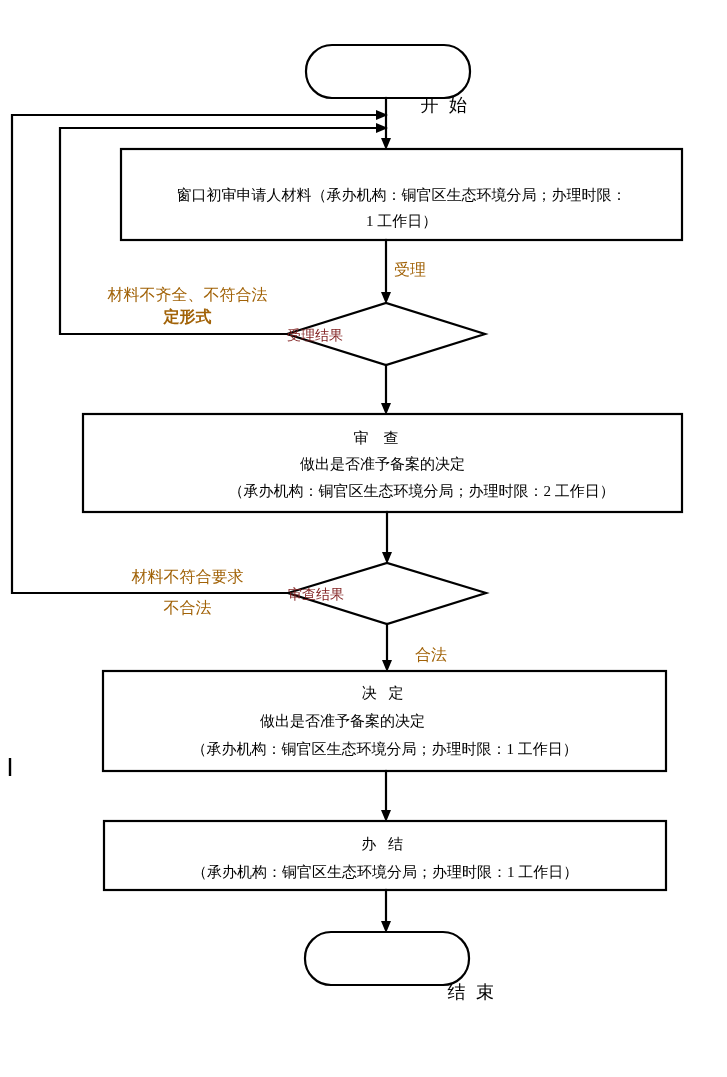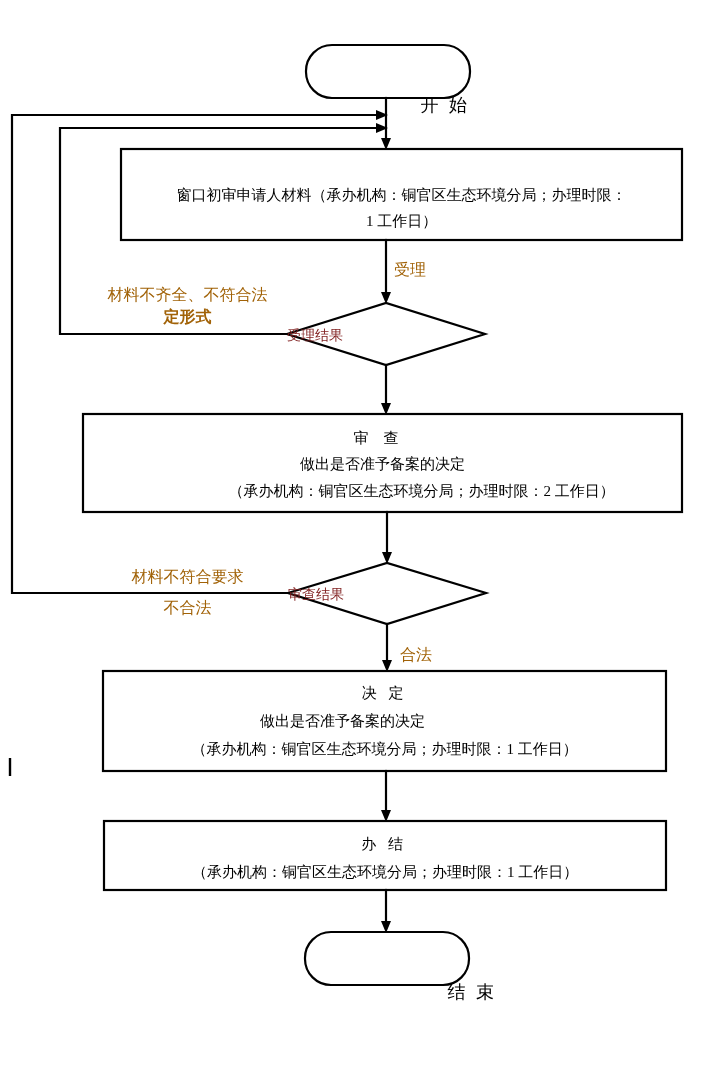--- a/index.html
+++ b/index.html
@@ -144,21 +144,21 @@
 
   <div class="box-text" style="left:83px; top:425px; width:586px;">审　查</div>
   <div class="box-text" style="left:83px; top:451px; width:599px;">做出是否准予备案的决定</div>
   <div class="box-text" style="left:74px; top:478px; width:599px;margin-left:48px;">（承办机构：铜官区生态环境分局；办理时限：2 工作日）</div>
 
   <div class="diamond-text" style="left:288px; top:586px; width:198px;">审查结果</div>
 
   <div class="edge-label" style="left:85px; top:566px; width:205px;">材料不符合要求</div>
   <div class="edge-label" style="left:85px; top:597px; width:205px;">不合法</div>
 
-  <div class="edge-label" style="left:400px; top:644px; width:60px; text-align:left;">合法</div>
+  <div class="edge-label" style="left:415px; top:644px; width:60px; text-align:left;">合法</div>
 
   <div class="box-text" style="left:103px; top:680px; width:563px; letter-spacing:4px;">决 定</div>
   <div class="box-text" style="left:103px; top:708px; width:479px;">做出是否准予备案的决定</div>
   <div class="box-text" style="left:103px; top:736px; width:563px;">（承办机构：铜官区生态环境分局；办理时限：1 工作日）</div>
 
   <div class="box-text" style="left:104px; top:831px; width:560px; letter-spacing:4px;">办 结</div>
   <div class="box-text" style="left:104px; top:859px; width:562px;">（承办机构：铜官区生态环境分局；办理时限：1 工作日）</div>
 
   <div class="term-text" style="left:305px; top:950px; width:192px;">结 束</div>
 

